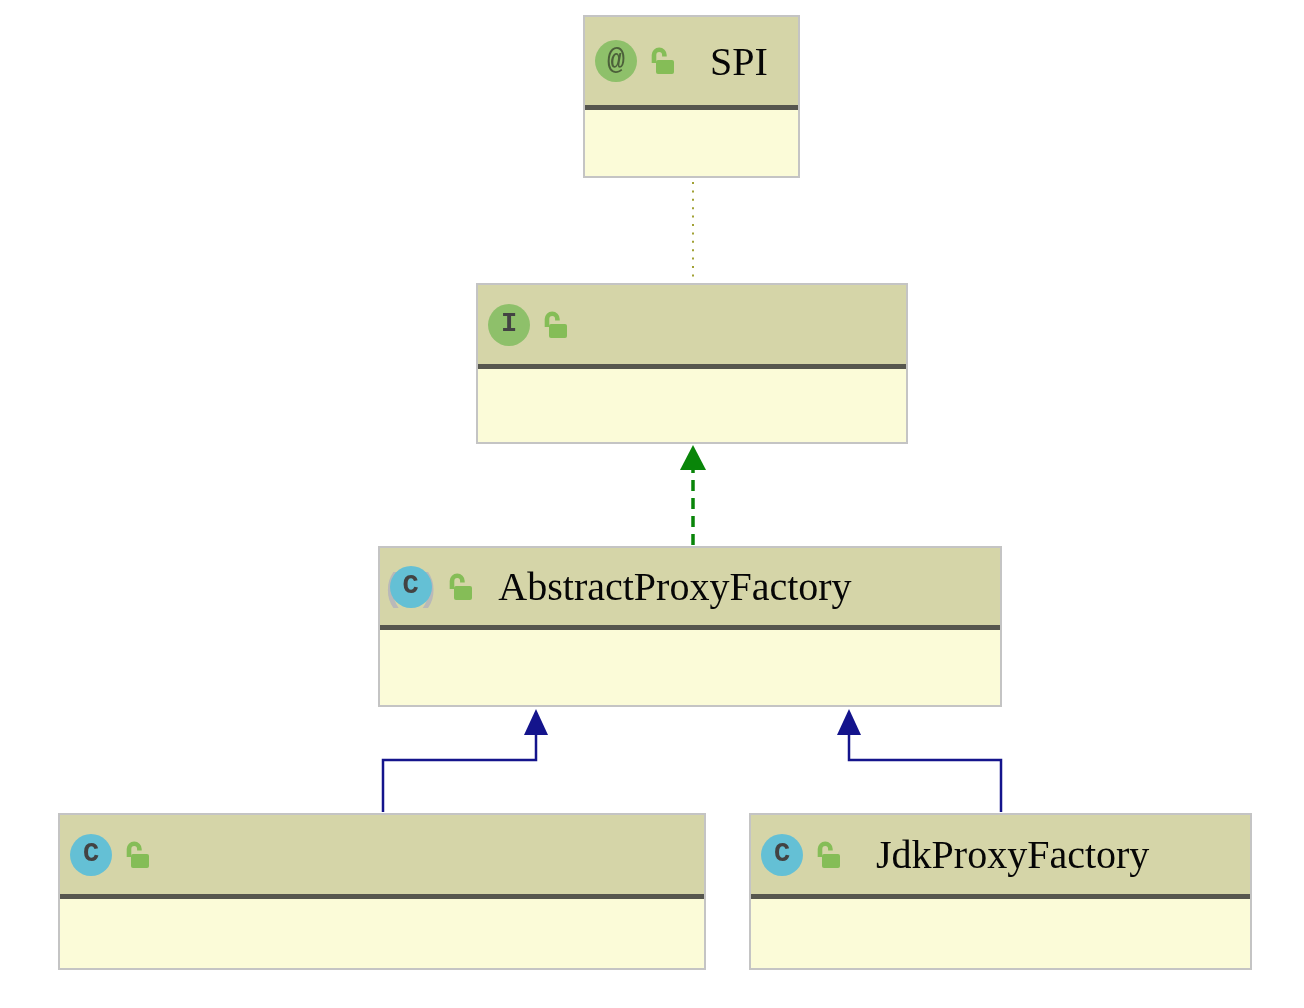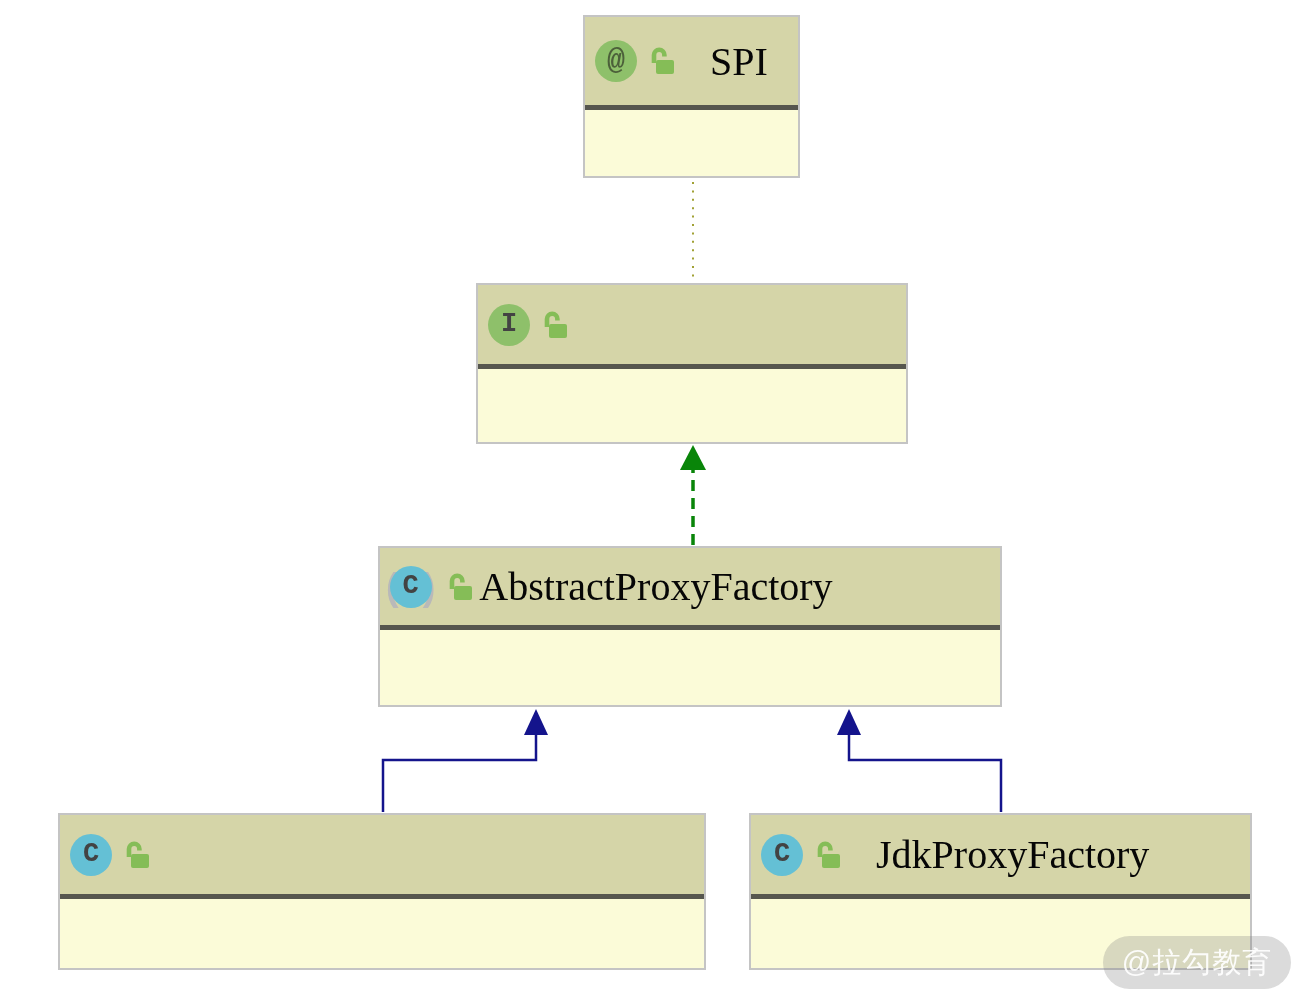--- a/index.html
+++ b/index.html
@@ -88,21 +88,21 @@
     letter-spacing:0;
     font-family:Liberation Serif, serif;
   }
   
   #node-spi{left:583px;top:15px;width:217px;height:163px;}
   #node-spi .node-header{height:88px;}
   #node-proxyfactory{left:476px;top:283px;width:432px;height:161px;}
   #node-proxyfactory .node-header{height:79px;}
   #node-abstractproxyfactory{left:378px;top:546px;width:624px;height:161px;}
   #node-abstractproxyfactory .node-header{height:77px;padding-left:6px;}
-  #node-abstractproxyfactory .node-title{margin-left:4px;}
+  #node-abstractproxyfactory .node-title{margin-left:23px;}
   #node-javassistproxyfactory{left:58px;top:813px;width:648px;height:157px;}
   #node-javassistproxyfactory .node-header{height:79px;}
   #node-jdkproxyfactory{left:749px;top:813px;width:503px;height:157px;}
   #node-jdkproxyfactory .node-header{height:79px;}
   
   #watermark{
     position:absolute;
     left:1103px;top:936px;
     width:188px;height:53px;
     border-radius:27px;
@@ -212,17 +212,14 @@
       <svg class="lock-icon" width="30" height="32" viewBox="0 0 30 32">
         <path d="M7 18 V10 a5.2 5.2 0 0 1 10.4 0 v1.5" fill="none" stroke="#85bd57" stroke-width="4.6"></path>
         <rect x="9" y="15" width="18" height="14" rx="2" fill="#85bd57"></rect>
       </svg>
       <span class="node-title">JdkProxyFactory</span>
     </div>
     <div class="node-divider"></div>
     <div class="node-body"></div>
   </div>
 
-  <div id="watermark">
-    <span>@拉勾教育</span>
-  </div>
 
 </div>
 
 </body></html>

